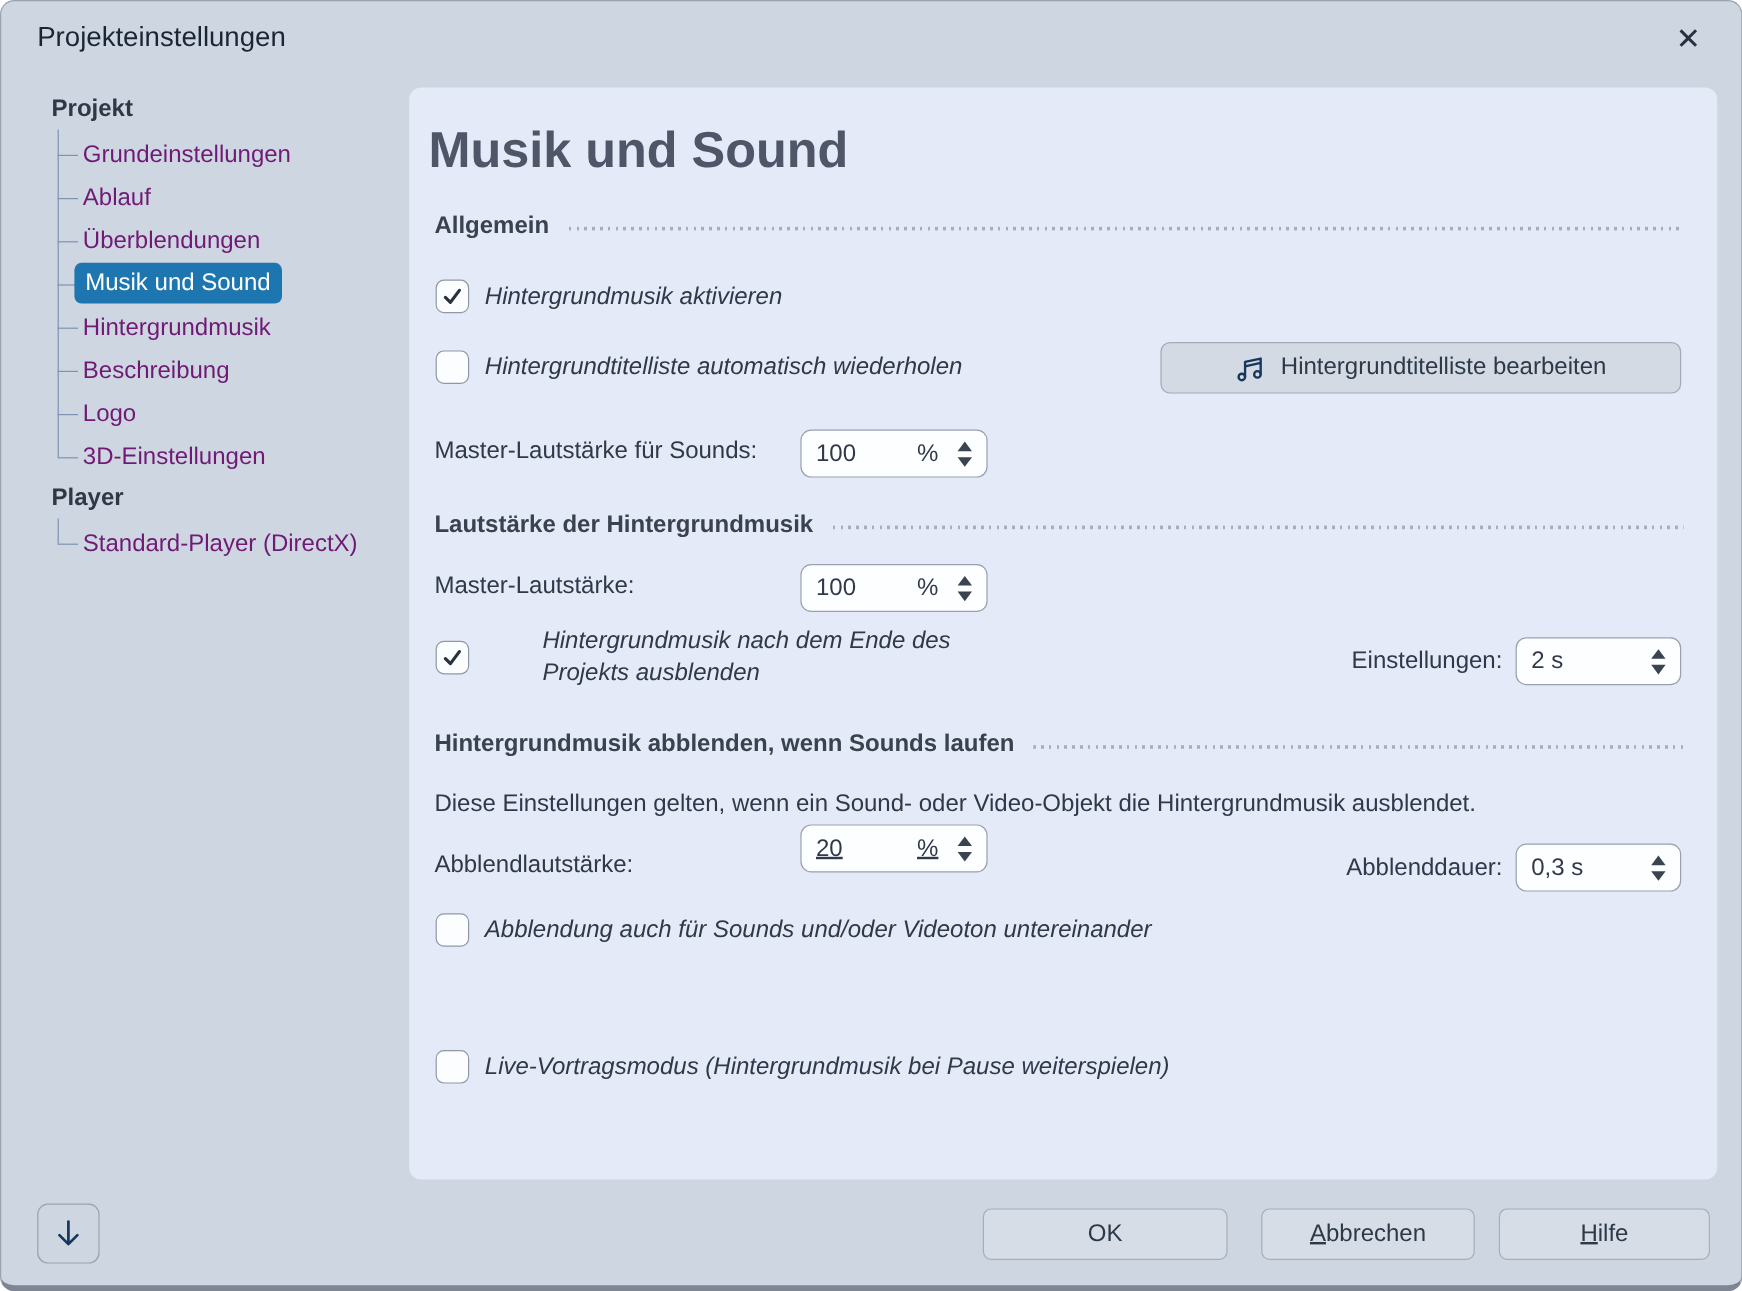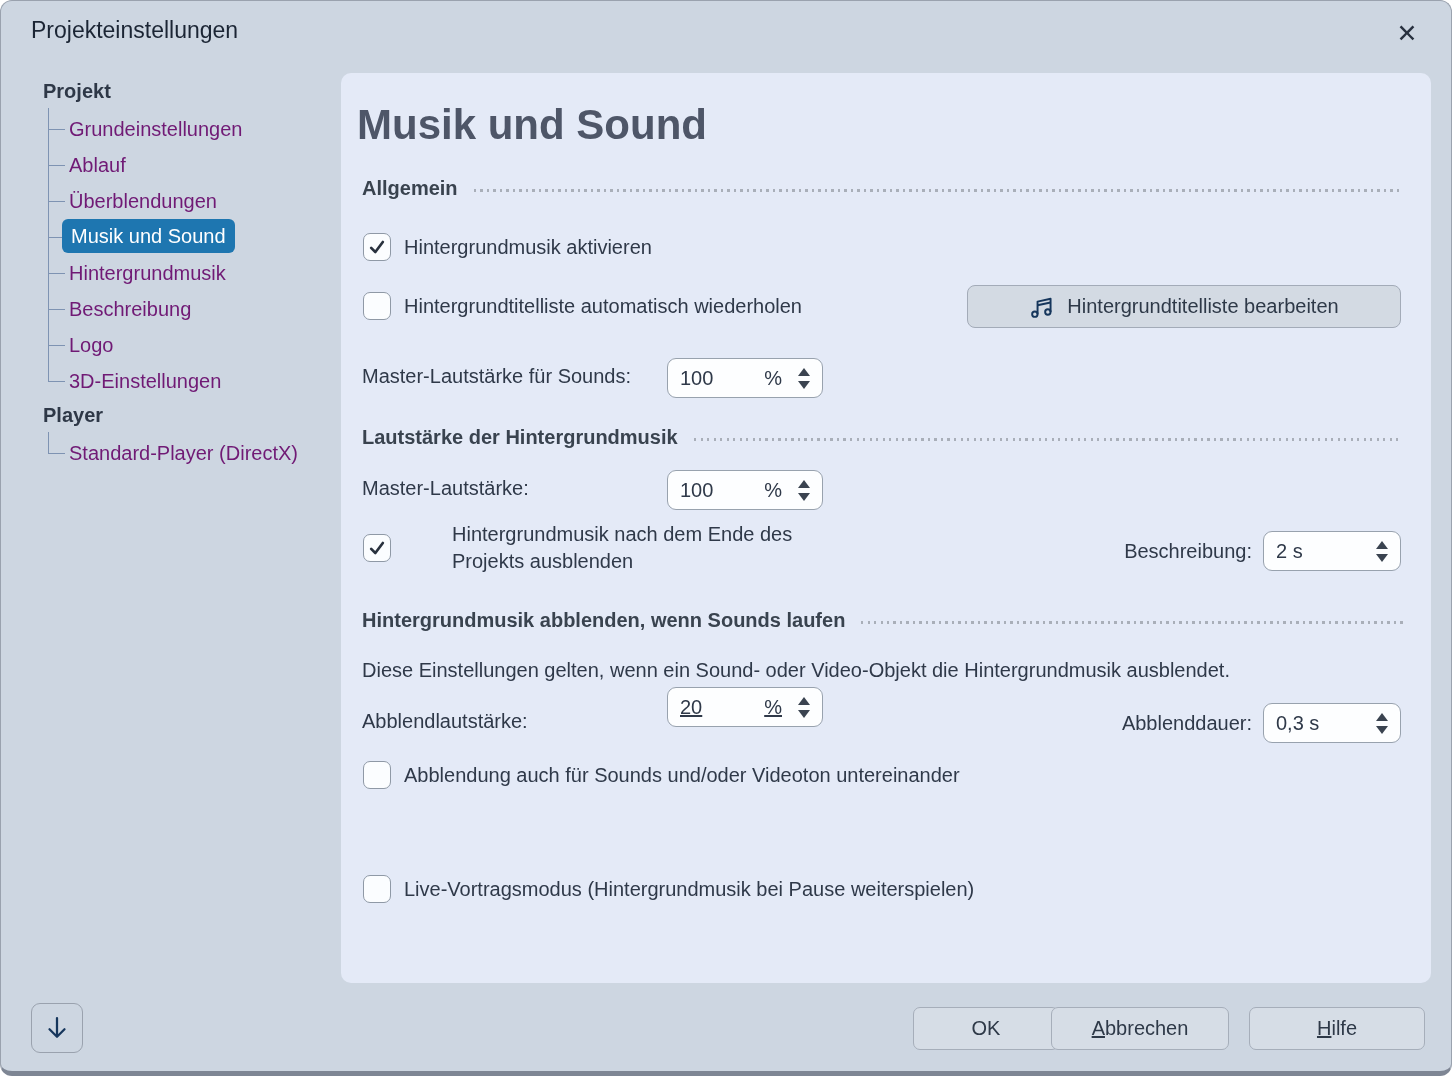--- a/index.html
+++ b/index.html
@@ -19,21 +19,21 @@
   .vline{position:absolute;width:1px;background:#7e93b2;}
   .hstub{position:absolute;height:1px;width:17px;left:47px;background:#7e93b2;}
   
   .panel{position:absolute;left:340px;top:72px;width:1090px;height:910px;
          background:#e4eaf7;border-radius:10px;}
   .panel-title{position:absolute;left:16px;top:28px;font-size:42px;font-weight:bold;color:#4e5668;}
   .section-header{position:absolute;left:21px;right:28px;display:flex;align-items:center;
                   font-size:20px;font-weight:bold;color:#39434f;}
   .dots{flex:1;height:3px;margin-left:16px;margin-top:4px;
         background:repeating-linear-gradient(90deg,#a9afb9 0,#a9afb9 2.2px,transparent 2.2px,transparent 6.5px);}
-  .cb-row{position:absolute;display:flex;align-items:center;gap:13px;font-size:20px;color:#2f3949;}
+  .cb-row{position:absolute;display:flex;align-items:center;gap:13px;font-size:20px;color:#2f3949;font-style:italic;}
   .checkbox{width:28px;height:28px;box-sizing:border-box;background:#fbfdff;border:1.5px solid #8f99a6;
             border-radius:7px;display:flex;align-items:center;justify-content:center;flex:none;}
   .checkbox svg{display:none;}
   .checkbox.checked svg{display:block;}
   .cb-label{line-height:1.35;}
   .cb-label.wrap{max-width:385px;margin-left:48px;}
   .field-label{position:absolute;left:21px;font-size:20px;color:#2f3949;}
   .spinner{position:absolute;height:40px;box-sizing:border-box;background:#fdfeff;border:1px solid #98a2ae;
            border-radius:9px;display:flex;align-items:center;padding:0 12px;font-size:20px;color:#2f3949;}
   .spinner .unit{margin-left:auto;}
@@ -158,21 +158,21 @@
     <div class="cb-row" style="left:22px;top:448px;">
       <span class="checkbox checked" role="checkbox" aria-checked="true">
         <svg width="20" height="20" viewBox="0 0 24 24" fill="none" stroke="#28313e" stroke-width="3.2" stroke-linecap="round" stroke-linejoin="round">
             <path d="M5 13 l5 5 L19 6"></path>
           </svg>
       </span>
       <span class="cb-label wrap">Hintergrundmusik nach dem Ende des Projekts ausblenden</span>
     </div>
 
     <div class="right-field" style="top:458px;">
-      <span>Beschreibung:</span>
+      <span>Einstellungen:</span>
       <span class="spinner">
         <span>2 s</span>
         <span class="spin-arrows push">
           <span class="arr-up"></span>
           <span class="arr-down"></span>
         </span>
       </span>
     </div>
 
     <div class="section-header" style="top:536px;">
@@ -218,21 +218,21 @@
       <span class="cb-label">Live-Vortragsmodus (Hintergrundmusik bei Pause weiterspielen)</span>
     </div>
   </div>
 
   <div class="scroll-down-btn">
     <svg width="30" height="30" viewBox="0 0 24 24" fill="none" stroke="#16365c" stroke-width="1.8" stroke-linecap="round" stroke-linejoin="round">
         <path d="M12 4 v15 M6 13 l6 6 6-6"></path>
       </svg>
   </div>
 
-  <div class="footer-btn" style="left:912px;width:146px;text-align:center;">
+  <div class="footer-btn" style="left:818px;width:204px;text-align:center;">
     <span class="btn-label">OK</span>
   </div>
   <div class="footer-btn" style="left:1050px;width:178px;">
     <span class="btn-label mnemonic">Abbrechen</span>
   </div>
   <div class="footer-btn" style="left:1248px;width:176px;">
     <span class="btn-label mnemonic">Hilfe</span>
   </div>
 
 </div>

